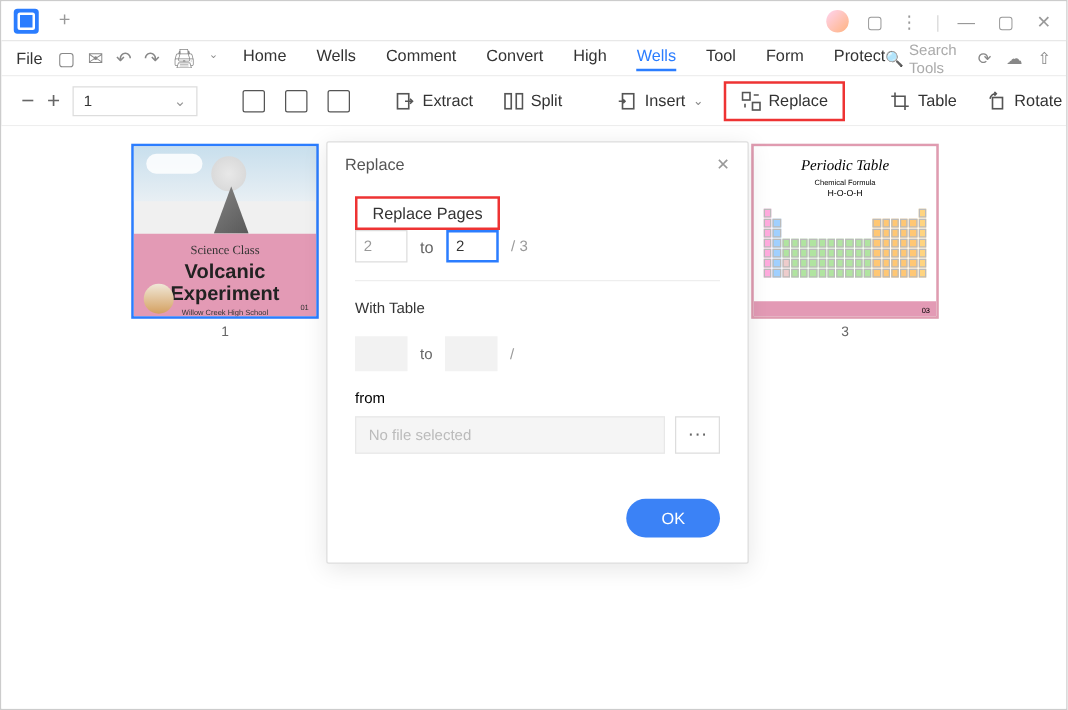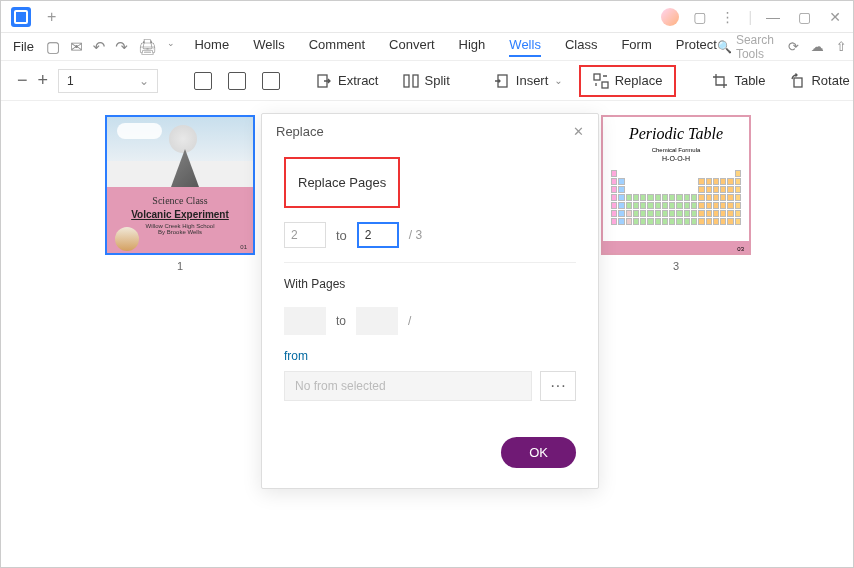--- a/index.html
+++ b/index.html
@@ -48,59 +48,59 @@
     .thumb1 { left: 104px; top: 14px; }
     .thumb3 { left: 600px; top: 14px; }
     
     
     .t1-sky { height: 44px; background: linear-gradient(#c8dfed, #e8eff4); }
     .t1-volcano { position: absolute; top: 30px; left: 58px; width: 40px; height: 40px; background: linear-gradient(135deg, #888, #555); clip-path: polygon(50% 5%, 15% 100%, 85% 100%); }
     .t1-smoke { position: absolute; top: 8px; left: 62px; width: 28px; height: 28px; background: radial-gradient(#e8e8e8, #d4d4d4); border-radius: 50%; }
     .t1-cloud { position: absolute; top: 6px; left: 10px; width: 45px; height: 16px; background: #fff; border-radius: 10px; opacity: 0.85; }
     .t1-pink { position: absolute; top: 70px; left: 0; right: 0; bottom: 0; background: #e39ab5; padding: 8px; text-align: center; }
     .t1-title { font-size: 10px; color: #333; font-family: Georgia, serif; }
-    .t1-sub { font-size: 10px; font-weight: bold; color: #222; margin: 3px 0; text-decoration: underline; }
+    .t1-sub { font-size: 16px; font-weight: bold; color: #222; margin: 3px 0; }
     .t1-small { font-size: 6px; color: #333; }
     .t1-num { position: absolute; bottom: 3px; right: 6px; font-size: 6px; color: #333; }
     .t1-circle { position: absolute; bottom: 2px; left: 8px; width: 24px; height: 24px; border-radius: 50%; background: linear-gradient(#f0e8d8, #d4a060); }
     
     
     .t3-body { background: #fff; padding: 8px; text-align: center; height: 100%; position: relative; }
-    .t3-title { font-size: 16px; font-family: Georgia, serif; font-style: italic; }
+    .t3-title { font-size: 12px; font-family: Georgia, serif; font-style: italic; }
     .t3-sub { font-size: 6px; margin-top: 4px; }
     .t3-formula { font-size: 7px; margin-top: 2px; }
     .t3-table { margin-top: 8px; display: grid; grid-template-columns: repeat(18, 1fr); gap: 1px; font-size: 4px; }
     .t3-cell { border: 0.5px solid #bbb; height: 7px; }
     .t3-cell.c1 { background: #ffaadd; } .t3-cell.c2 { background: #ffd47f; }
     .t3-cell.c3 { background: #a0d0ff; } .t3-cell.c4 { background: #ffc774; }
     .t3-cell.c5 { background: #b0e4a0; } .t3-cell.c6 { background: #ecc; }
     .t3-pink { position: absolute; bottom: 0; left: 0; right: 0; height: 12px; background: #e39ab5; }
     
     
     .dialog { position: absolute; top: 112px; left: 260px; width: 338px; background: #fff; border: 1px solid #ddd; box-shadow: 0 4px 20px rgba(0,0,0,0.1); border-radius: 2px; z-index: 10; }
     .dlg-title { display: flex; justify-content: space-between; align-items: center; padding: 10px 14px; font-size: 13px; color: #555; }
     .dlg-close { color: #999; cursor: pointer; }
     .dlg-body { padding: 8px 22px 16px; }
-    .dlg-section-label { display: inline-block; border: 2px solid #e33; padding: 16px 12px; font-size: 13px; color: #333; margin-bottom: 14px; }
+    .dlg-section-label { display: inline-block; border: 2px solid #e33; padding: 4px 12px; font-size: 13px; color: #333; }
     .dlg-row { display: flex; align-items: center; gap: 10px; font-size: 13px; color: #666; margin-bottom: 14px; }
     .dlg-input { width: 42px; height: 26px; border: 1px solid #ddd; padding: 0 6px; font-size: 12px; color: #999; }
     .dlg-input.hl { border: 2px solid #2b7dff; color: #333; }
     .dlg-slash { color: #999; font-size: 12px; }
     .dlg-in { display: flex; gap: 14px; font-size: 12px; color: #666; margin-bottom: 12px; }
     .dlg-in .fname { color: #333; font-weight: 500; }
     .dlg-hr { height: 1px; background: #eee; margin: 14px 0; }
     .dlg-sub { font-size: 12px; color: #333; margin-bottom: 16px; }
     .dlg-row2 { display: flex; align-items: center; gap: 10px; margin-bottom: 14px; }
     .dlg-gray-input { width: 42px; height: 28px; background: #f2f2f2; border: none; }
-    .dlg-from { font-size: 12px; color: #0369a1; margin-bottom: 8px; }
+    .dlg-from { font-size: 12px; color: #000000; margin-bottom: 8px; }
     .dlg-file-row { display: flex; gap: 8px; margin-bottom: 20px; }
     .dlg-file-input { flex: 1; height: 30px; background: #f5f5f5; border: 1px solid #e8e8e8; padding: 0 10px; font-size: 12px; color: #bbb; display: flex; align-items: center; }
     .dlg-browse { width: 36px; height: 30px; border: 1px solid #ddd; background: #fff; display: flex; align-items: center; justify-content: center; color: #666; }
     .dlg-actions { display: flex; justify-content: flex-end; gap: 10px; padding: 0 22px 20px; }
-    .btn-ok { background: #701a75; color: #fff; border: none; padding: 8px 28px; border-radius: 16px; font-size: 13px; cursor: pointer; }
+    .btn-ok { background: #3b82f6; color: #fff; border: none; padding: 8px 28px; border-radius: 16px; font-size: 13px; cursor: pointer; }
     .btn-cancel { background: #fff; color: #555; border: 1px solid #ddd; padding: 8px 20px; border-radius: 16px; font-size: 13px; cursor: pointer; }
     
     svg { display: block; }
   </style>
 </head>
 <body>
 
 <div class="title-bar">
   <div class="app-icon"></div>
   <span class="tab-add">+</span>
@@ -128,21 +128,21 @@
     <span>🖨</span>
     <span style="font-size:9px;">⌄</span>
   </div>
   <div class="menu-items">
     <span class="menu-item">Home</span>
     <span class="menu-item">Wells</span>
     <span class="menu-item">Comment</span>
     <span class="menu-item">Convert</span>
     <span class="menu-item">High</span>
     <span class="menu-item active">Wells</span>
-    <span class="menu-item">Class</span>
+    <span class="menu-item">Tool</span>
     <span class="menu-item">Form</span>
     <span class="menu-item">Protect</span>
   </div>
   <div class="menu-spacer"></div>
   <div class="search-tools">
     <span>🔍</span>
     <span>Search Tools</span>
   </div>
   <div class="menu-right">
     <span>⟳</span>
@@ -384,31 +384,31 @@
   </div>
   <div class="dlg-body">
     <div class="dlg-section-label">Replace Pages</div>
     <div class="dlg-row">
       <input class="dlg-input" value="2" style="">
       <span>to</span>
       <input class="dlg-input hl" value="2" style="">
       <span class="dlg-slash">/ 3</span>
     </div>
     <div class="dlg-hr"></div>
-    <div class="dlg-sub">With Pages</div>
+    <div class="dlg-sub">With Table</div>
     <div class="dlg-row2">
       <input class="dlg-gray-input" disabled="" style="">
       <span style="font-size:12px;color:#666;">to</span>
       <input class="dlg-gray-input" disabled="" style="">
       <span class="dlg-slash">/</span>
     </div>
     <div class="dlg-from">from</div>
     <div class="dlg-file-row">
       <div class="dlg-file-input">
-        <span>No from selected</span>
+        <span>No file selected</span>
       </div>
       <div class="dlg-browse">
         <span>···</span>
       </div>
     </div>
   </div>
   <div class="dlg-actions">
     <button class="btn-ok">OK</button>
   </div>
 </div>

